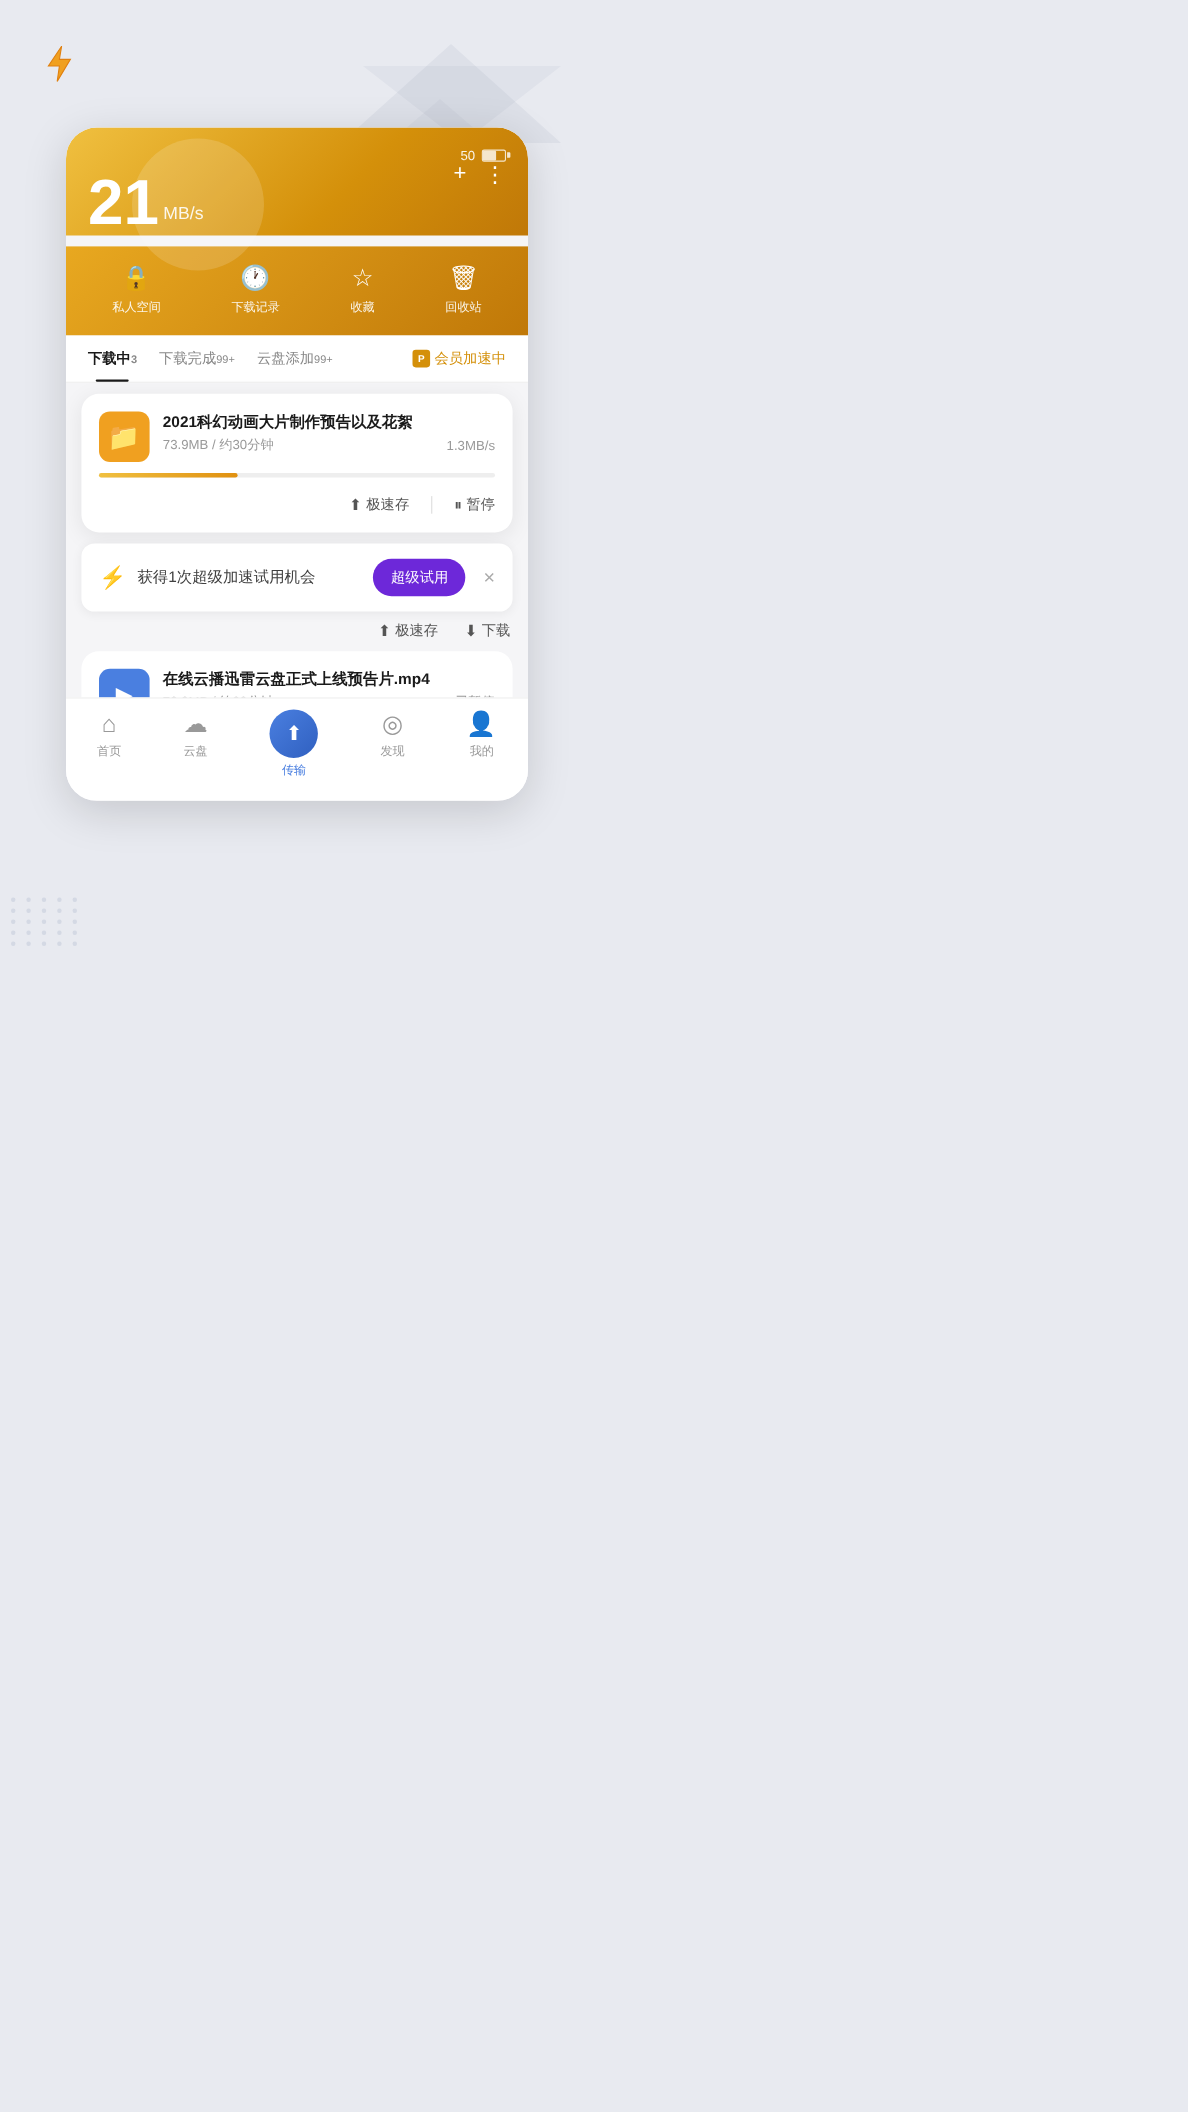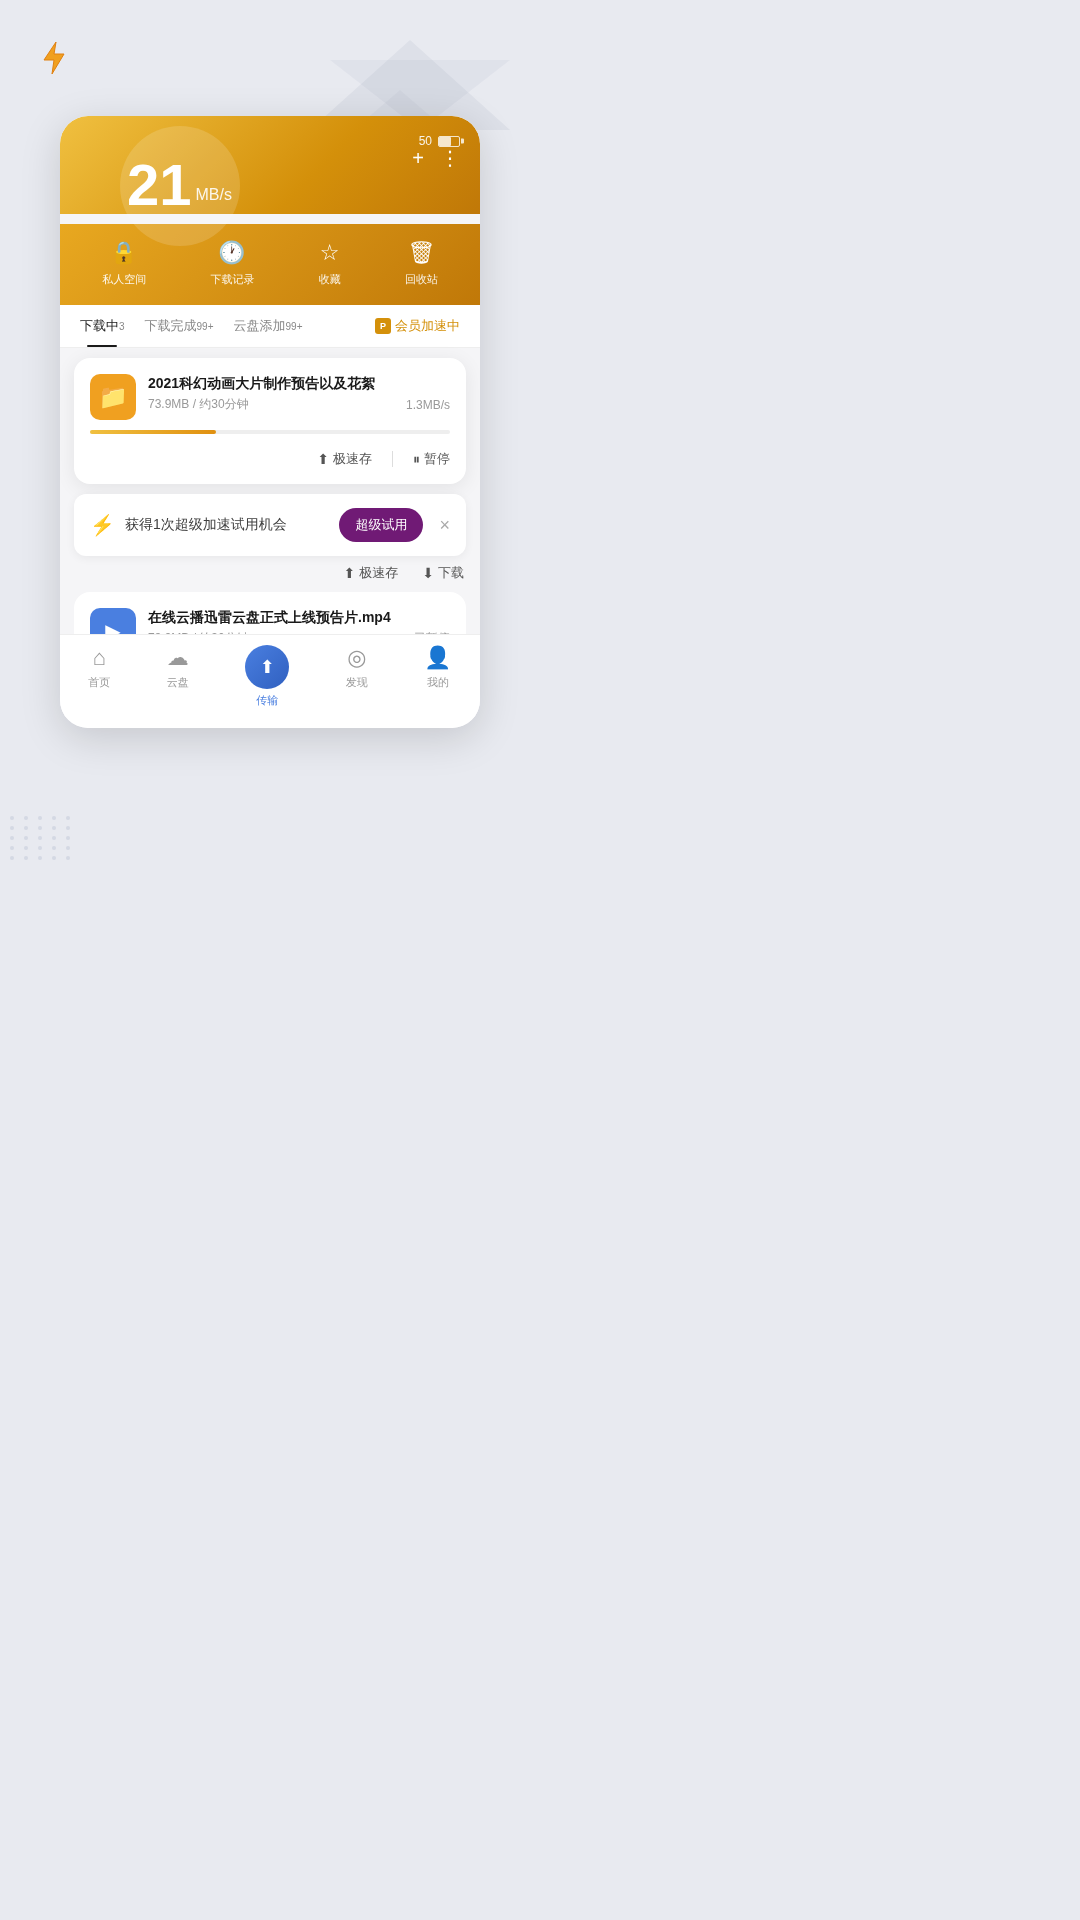--- a/index.html
+++ b/index.html
@@ -122,21 +122,20 @@
       width: 60%;
       height: 100%;
       background: rgba(255,255,255,0.8);
       border-radius: 1px;
     }
 
     .speed-display {
       display: flex;
       align-items: flex-end;
       margin-bottom: 10px;
-      margin-left: 47px;
     }
     .speed-number {
       font-size: 58px;
       font-weight: 900;
       color: white;
       line-height: 1;
     }
     .speed-unit {
       font-size: 16px;
       color: rgba(255,255,255,0.9);
@@ -202,21 +201,21 @@
     .tab-item {
       padding: 12px 10px;
       font-size: 13px;
       color: #888;
       cursor: pointer;
       white-space: nowrap;
       position: relative;
     }
     .tab-item.active {
       color: #1a1a1a;
-      font-weight: 400;
+      font-weight: 700;
     }
     .tab-item.active::after {
       content: '';
       position: absolute;
       bottom: 0; left: 50%;
       transform: translateX(-50%);
       width: 30px; height: 2px;
       background: #1a1a1a;
       border-radius: 1px;
     }
@@ -371,21 +370,21 @@
       font-size: 20px;
       flex-shrink: 0;
     }
     .trial-text {
       font-size: 14px;
       color: #404040;
       flex: 1;
       font-weight: 500;
     }
     .trial-btn {
-      background: #701a75;
+      background: #6d28d9;
       color: white;
       font-size: 13px;
       padding: 8px 16px;
       border-radius: 20px;
       cursor: pointer;
       white-space: nowrap;
     }
     .trial-close {
       color: #aaa;
       font-size: 18px;

